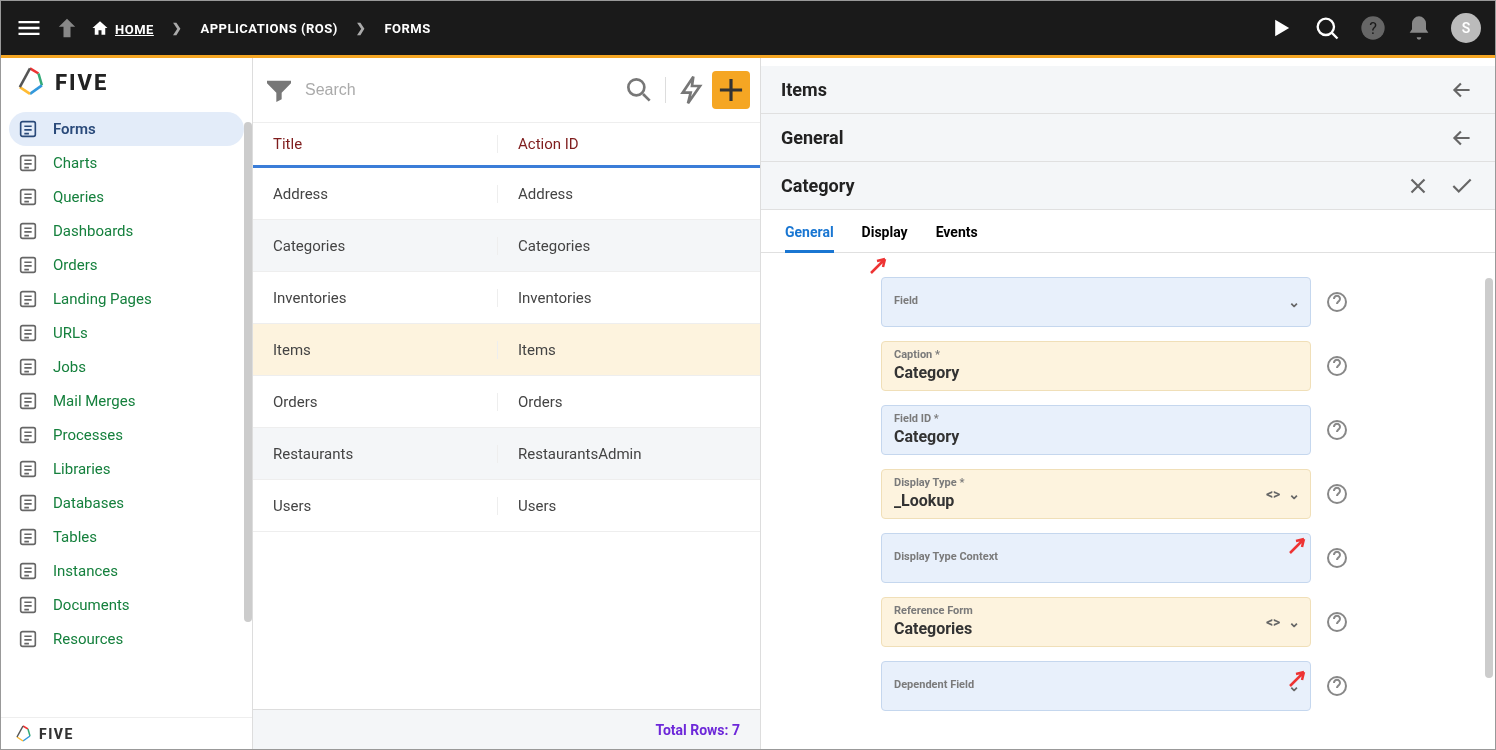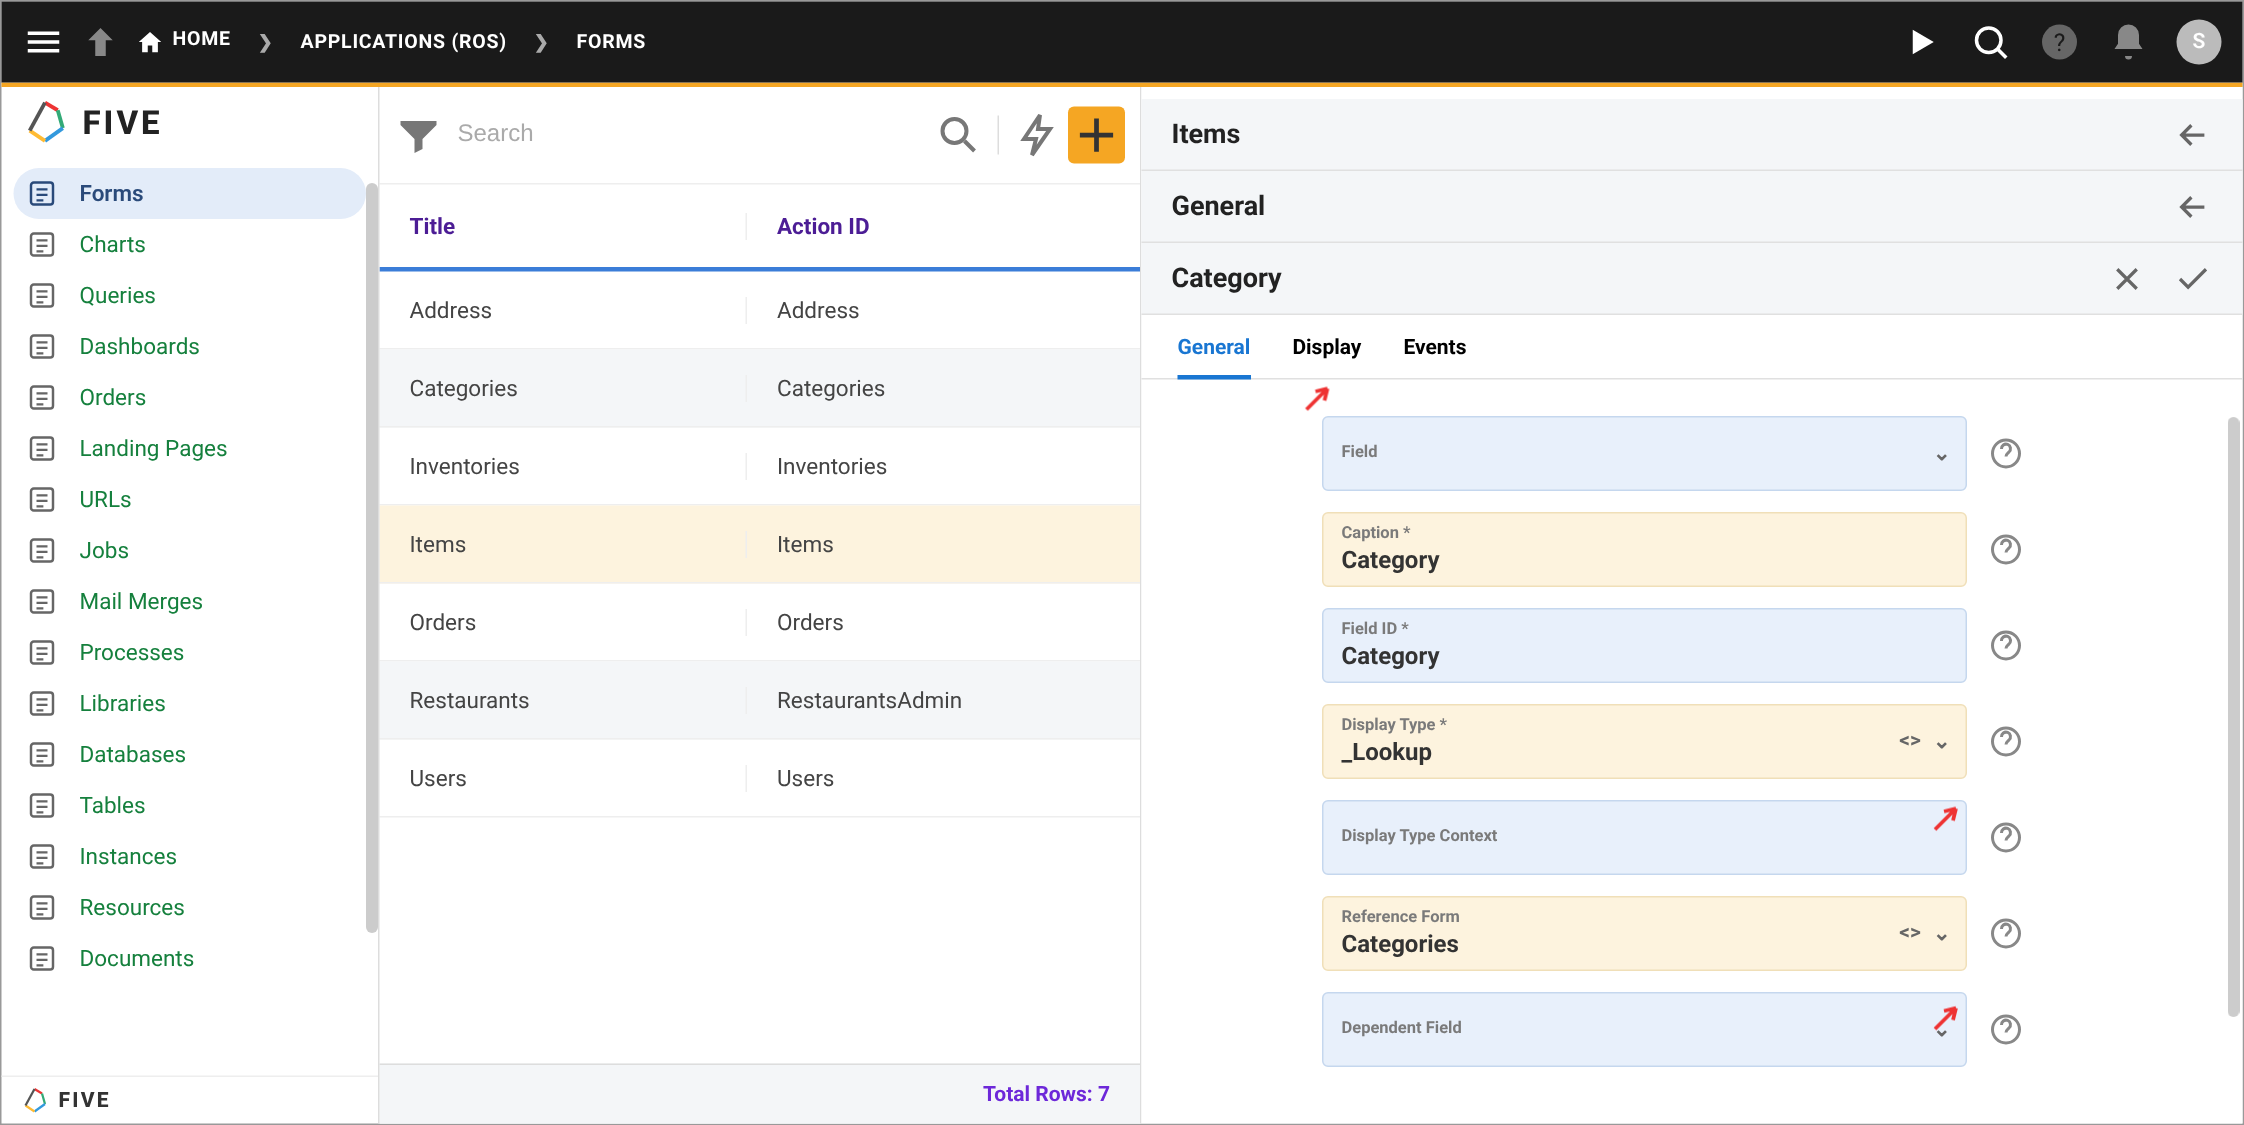--- a/index.html
+++ b/index.html
@@ -4,21 +4,21 @@
 <style>
 * { box-sizing: border-box; margin: 0; padding: 0; }
 body { font-family: -apple-system, BlinkMacSystemFont, "Segoe UI", Roboto, Arial, sans-serif; font-size: 14px; color: #333; background: #f5f5f5; overflow: hidden; }
 .app { width: 1496px; height: 750px; display: flex; flex-direction: column; border: 1px solid #999; background: #fff; }
 
 
 .topbar { height: 54px; background: #1a1a1a; color: #fff; display: flex; align-items: center; padding: 0 14px; position: relative; }
 .tb-left { display: flex; align-items: center; gap: 10px; }
 .tb-icon { width: 28px; height: 28px; display: flex; align-items: center; justify-content: center; color: #fff; }
 .crumb { display: flex; align-items: center; gap: 18px; font-size: 13px; font-weight: 700; letter-spacing: .5px; }
-.crumb .home { display: flex; align-items: flex-start; gap: 6px; }
+.crumb .home { display: flex; align-items: flex-end; gap: 6px; text-decoration: underline; }
 .crumb .sep { color: #aaa; font-size: 12px; }
 .tb-right { margin-left: auto; display: flex; align-items: center; gap: 18px; }
 .tb-avatar { width: 30px; height: 30px; border-radius: 50%; background: #bbb; color: #fff; display: flex; align-items: center; justify-content: center; font-weight: 600; }
 .accent-strip { height: 3px; background: #f5a623; }
 
 
 .main { flex: 1; display: flex; min-height: 0; }
 
 
 .sidebar { width: 252px; border-right: 1px solid #ddd; display: flex; flex-direction: column; position: relative; }
@@ -37,21 +37,21 @@
 
 
 .middle { width: 508px; border-right: 1px solid #ddd; display: flex; flex-direction: column; background: #fff; padding-top: 10px; }
 .mid-header { display: flex; align-items: center; padding: 0 10px; height: 44px; gap: 4px; }
 .filter-icon, .search-icon, .bolt-icon { width: 32px; height: 32px; display: flex; align-items: center; justify-content: center; color: #777; }
 .search-input { flex: 1; border: none; outline: none; font-size: 16px; color: #444; padding: 6px; }
 .search-input::placeholder { color: #aaa; }
 .mid-div { width: 1px; height: 26px; background: #ddd; margin: 0 6px; }
 .add-btn { width: 38px; height: 38px; background: #f5a623; border-radius: 4px; display: flex; align-items: center; justify-content: center; color: #333; font-size: 22px; }
 .table { margin-top: 10px; }
-.thead { display: flex; height: 59px; align-items: center; border-top: 1px solid #eee; border-bottom: 3px solid #3b7dd8; color: #4c1d95; font-weight: 700; font-size: 15px; }
+.thead { display: flex; height: 46px; align-items: center; border-top: 1px solid #eee; border-bottom: 3px solid #3b7dd8; color: #7f1d1d; font-weight: 400; font-size: 15px; }
 .th { padding: 0 20px; }
 .col1 { width: 245px; border-right: 1px solid #eee; }
 .col2 { flex: 1; }
 .tbody .tr { display: flex; height: 52px; align-items: center; border-bottom: 1px solid #eee; color: #444; font-size: 15px; }
 .tbody .tr:nth-child(even) { background: #f4f6f8; }
 .tbody .tr.selected { background: #fdf3de; }
 .td { padding: 0 20px; }
 .mid-footer { margin-top: auto; height: 40px; display: flex; align-items: center; justify-content: flex-end; padding: 0 20px; background: #f4f6f8; font-weight: 700; color: #6d28d9; border-top: 1px solid #ddd; }
 
 
@@ -277,30 +277,30 @@
             </span>
             <span>Instances</span>
           </div>
           <div class="nav-item">
             <span class="nav-icon">
               <svg viewBox="0 0 24 24" fill="none" stroke="currentColor" stroke-width="1.8">
                 <rect x="4" y="4" width="16" height="16" rx="2"></rect>
                 <path d="M8 9h8M8 13h8M8 17h5"></path>
               </svg>
             </span>
+            <span>Documents</span>
+          </div>
+          <div class="nav-item">
+            <span class="nav-icon">
+              <svg viewBox="0 0 24 24" fill="none" stroke="currentColor" stroke-width="1.8">
+                <rect x="4" y="4" width="16" height="16" rx="2"></rect>
+                <path d="M8 9h8M8 13h8M8 17h5"></path>
+              </svg>
+            </span>
             <span>Resources</span>
-          </div>
-          <div class="nav-item">
-            <span class="nav-icon">
-              <svg viewBox="0 0 24 24" fill="none" stroke="currentColor" stroke-width="1.8">
-                <rect x="4" y="4" width="16" height="16" rx="2"></rect>
-                <path d="M8 9h8M8 13h8M8 17h5"></path>
-              </svg>
-            </span>
-            <span>Documents</span>
           </div>
         </div>
       <div class="sidebar-scroll"></div>
       <div class="sidebar-footer">
         <svg class="mini-logo" viewBox="0 0 40 40">
           <path d="M20 4 L30 10" stroke="#e33" stroke-width="3" fill="none"></path>
           <path d="M30 10 L34 24" stroke="#3a7" stroke-width="3" fill="none"></path>
           <path d="M34 24 L20 34" stroke="#39d" stroke-width="3" fill="none"></path>
           <path d="M20 34 L8 26" stroke="#fb3" stroke-width="3" fill="none"></path>
           <path d="M8 26 L20 4" stroke="#555" stroke-width="3" fill="none"></path>

